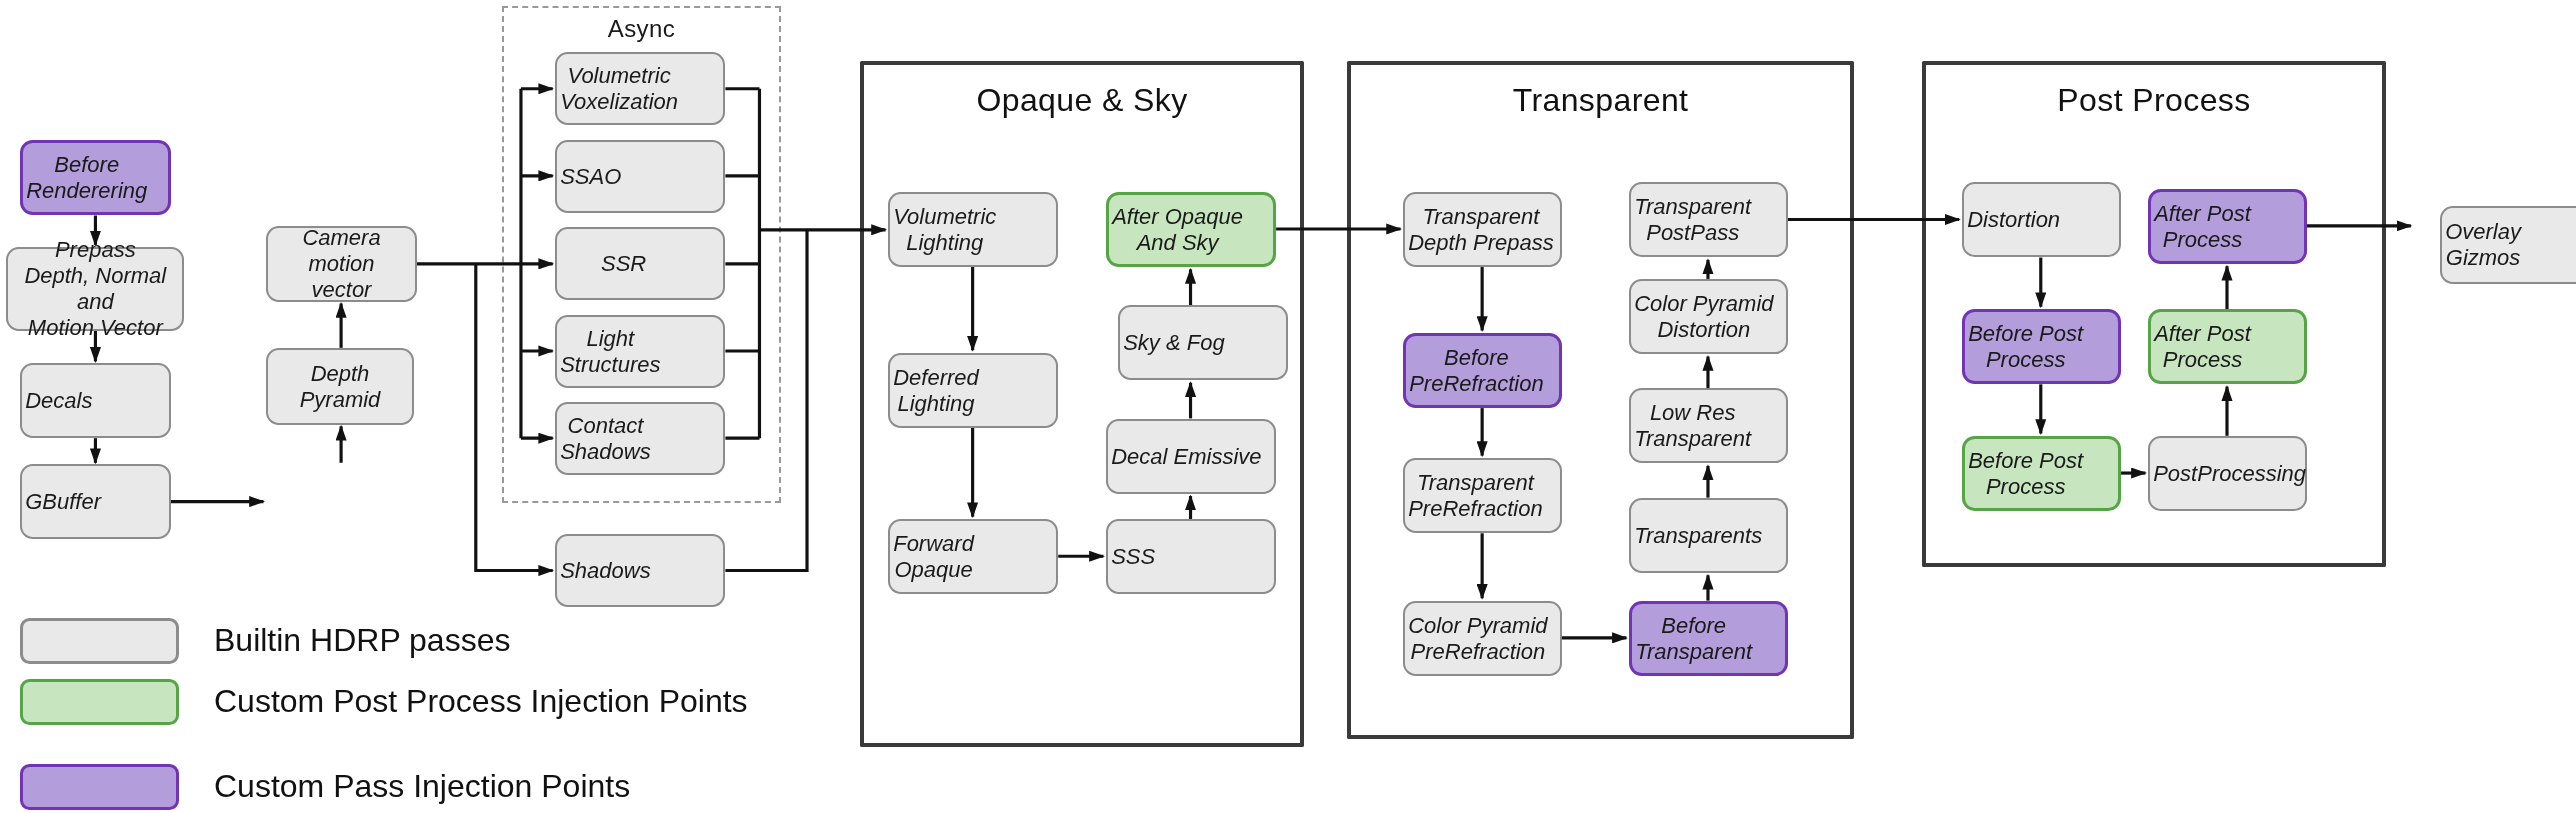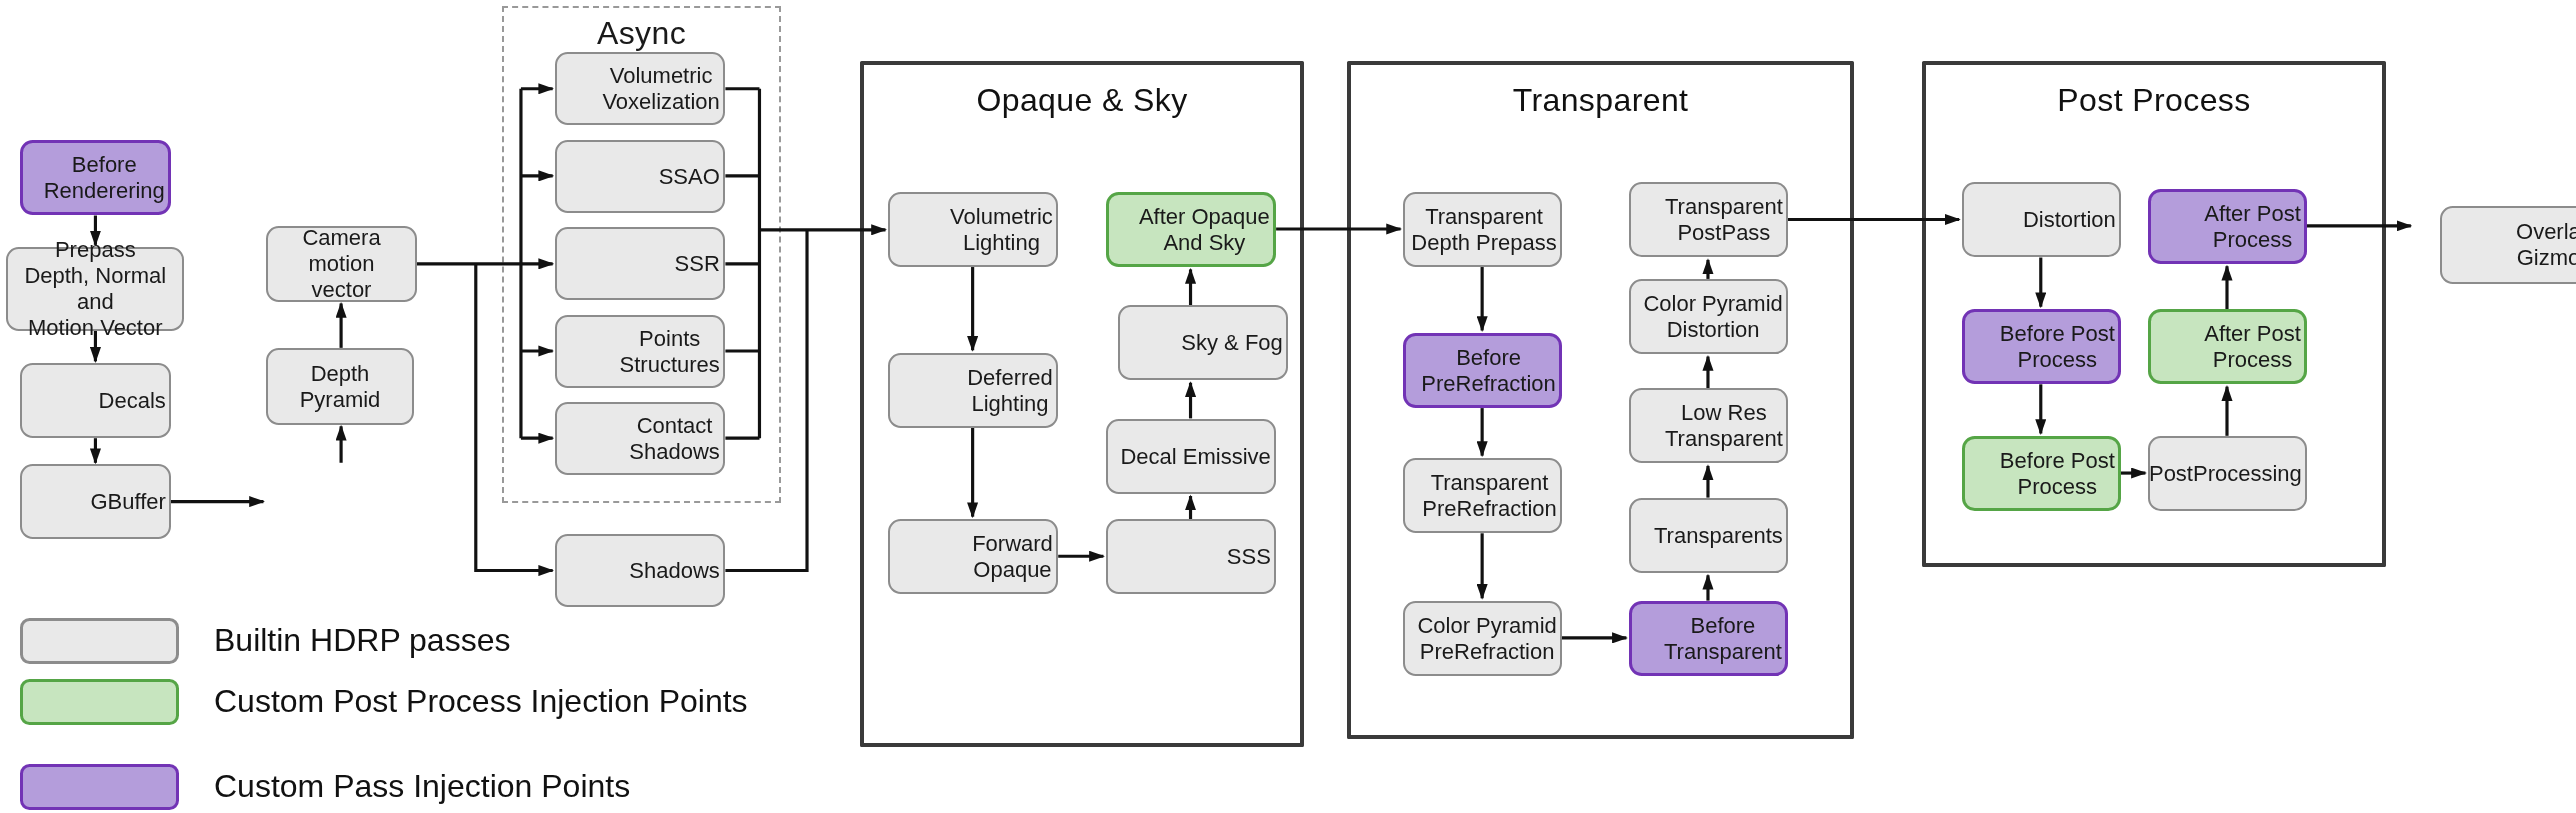--- a/index.html
+++ b/index.html
@@ -26,46 +26,47 @@
   .group-title{
     position:absolute;
     left:0;right:0;top:17.4px;
     text-align:center;
     font-size:32px;
     color:#111111;
     letter-spacing:0.4px;
   }
   .group.dashed .group-title{
     top:6.3px;
-    font-size:32px;
+    font-size:24px;
     color:#1a1a1a;
   }
   
   #wires{
     position:absolute;left:0;top:0;
     width:2576px;height:813px;
     z-index:2;
     pointer-events:none;
   }
   
   .node{
     position:absolute;
     box-sizing:border-box;
     border:2.4px solid;
     border-radius:12.7px;
     display:flex;
     align-items:center;
-    justify-content:flex-end;
+    justify-content:flex-start;
     text-align:center;
     font-size:22px;
     line-height:1.18;
     color:var(--text);
     white-space:pre-line;
     z-index:3;
     padding:1.6px 3.2px;
+    font-style:italic;
   }
   .kind-builtin{background:var(--builtin-fill);border-color:var(--builtin-border);}
   .kind-pass{background:var(--custom-pass-fill);border-color:var(--custom-pass-border);border-width:3.2px;}
   .kind-post{background:var(--custom-postprocess-fill);border-color:var(--custom-postprocess-border);border-width:3.2px;}
   
   .legend-row{position:absolute;z-index:3;}
   .legend-swatch{
     position:absolute;left:0;top:0;
     width:159px;height:46px;
     border-radius:9.5px;
@@ -154,21 +155,21 @@
 Motion Vector</span></div>
     <div class="node kind-builtin" style="left: 20px; top: 363px; width: 151px; height: 75px;"><span>Decals</span></div>
     <div class="node kind-builtin" style="left: 20px; top: 464px; width: 151px; height: 75px;"><span>GBuffer</span></div>
     <div class="node kind-builtin" style="left: 266px; top: 226px; width: 151px; height: 76px;"><span>Camera motion
 vector</span></div>
     <div class="node kind-builtin" style="left: 266px; top: 348px; width: 148px; height: 77px;"><span>Depth Pyramid</span></div>
     <div class="node kind-builtin" style="left: 555px; top: 52px; width: 170px; height: 73px;"><span>Volumetric
 Voxelization</span></div>
     <div class="node kind-builtin" style="left: 555px; top: 140px; width: 170px; height: 73px;"><span>SSAO</span></div>
     <div class="node kind-builtin" style="left: 555px; top: 227px; width: 170px; height: 73px; padding-left: 44px;"><span>SSR</span></div>
-    <div class="node kind-builtin" style="left: 555px; top: 315px; width: 170px; height: 73px;"><span>Points
+    <div class="node kind-builtin" style="left: 555px; top: 315px; width: 170px; height: 73px;"><span>Light
 Structures</span></div>
     <div class="node kind-builtin" style="left: 555px; top: 402px; width: 170px; height: 73px;"><span>Contact
 Shadows</span></div>
     <div class="node kind-builtin" style="left: 555px; top: 534px; width: 170px; height: 73px;"><span>Shadows</span></div>
     <div class="node kind-builtin" style="left: 888px; top: 192px; width: 170px; height: 75px;"><span>Volumetric
 Lighting</span></div>
     <div class="node kind-builtin" style="left: 888px; top: 353px; width: 170px; height: 75px;"><span>Deferred
 Lighting</span></div>
     <div class="node kind-builtin" style="left: 888px; top: 519px; width: 170px; height: 75px;"><span>Forward
 Opaque</span></div>

